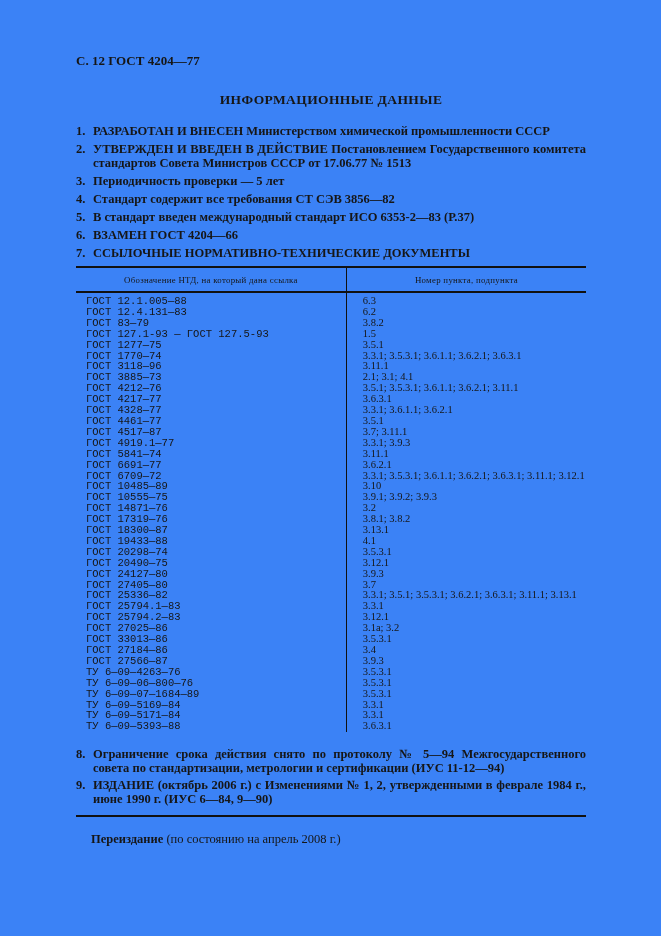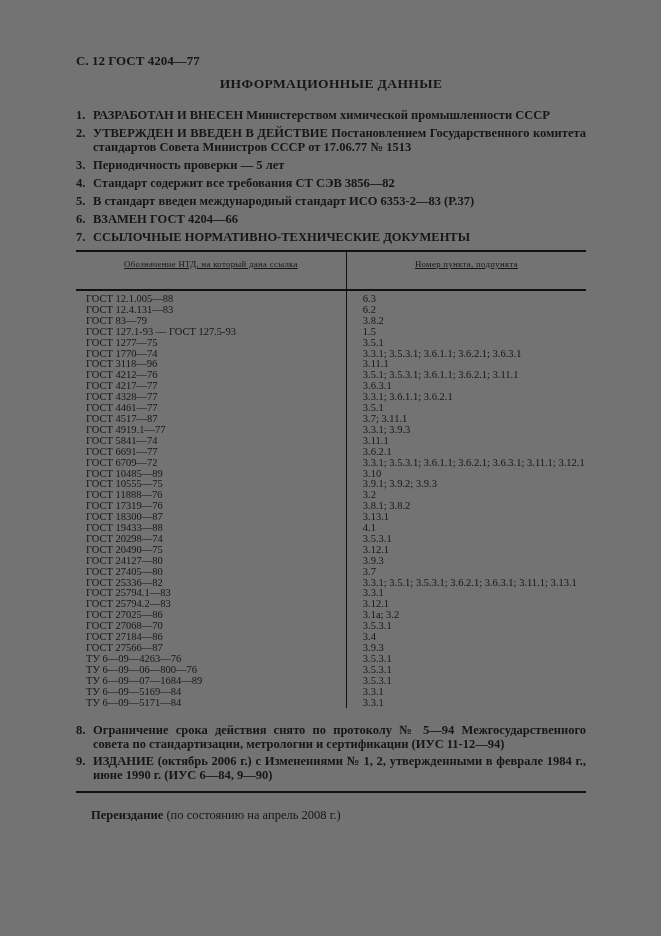--- a/index.html
+++ b/index.html
@@ -1,35 +1,35 @@
 <!DOCTYPE html>
 <html lang="ru"><head>
 <meta charset="utf-8">
 <style>
   html, body { margin: 0; padding: 0; background: #ffffff; }
   .page {
     position: relative;
     width: 661px; height: 936px;
-    background: #737373;
+    background: #3b82f6;
     color: #161616;
     font-family: "Liberation Serif", "DejaVu Serif", serif;
     overflow: hidden;
     box-sizing: border-box;
   }
   .content {
     position: absolute;
     left: 76px; top: 54px;
     width: 510px;
   }
   .running-header {
     font-size: 13px; font-weight: 700;
     line-height: 14px;
   }
   .doc-title {
-    margin: 8px 0 0 0;
+    margin: 24px 0 0 0;
     text-align: center;
     font-size: 13.5px; font-weight: 700;
     line-height: 15px;
     letter-spacing: 0.4px;
   }
   .items { margin-top: 17px; }
   .item {
     position: relative;
     padding-left: 17px;
     font-size: 12.5px; font-weight: 700;
@@ -44,37 +44,36 @@
   table.refs {
     width: 100%;
     border-collapse: collapse;
     margin-top: 6px;
     border-top: 2.5px solid #111;
   }
   table.refs th {
     font-size: 8.8px; font-weight: 400;
     letter-spacing: 0.3px;
     text-align: center;
-    padding: 7px 4px 20px 4px;
+    padding: 7px 4px 6px 4px;
     border-bottom: 2px solid #111;
-    text-decoration: underline;
   }
   table.refs th:first-child,
   table.refs td:first-child {
     width: 53%;
     border-right: 1.2px solid #111;
   }
   table.refs td {
     font-size: 10.5px;
     line-height: 10.9px;
     vertical-align: top;
     padding: 0;
     white-space: nowrap;
   }
-  table.refs td:first-child { padding-left: 10px; }
+  table.refs td:first-child { padding-left: 10px; font-family: Liberation Mono, monospace; }
   table.refs td:last-child  { padding-left: 16px;  }
   table.refs tbody tr:first-child td { padding-top: 3px; }
   .items-bottom { margin-top: 15px; }
   .items-bottom .item { margin-bottom: 3px; }
   .footer-rule {
     border: none;
     border-top: 2.2px solid #111;
     margin: 9px 0 6px 0;
   }
   .reissue {
@@ -134,20 +133,24 @@
           </tr>
           <tr>
             <td>ГОСТ 1770—74</td>
             <td>3.3.1; 3.5.3.1; 3.6.1.1; 3.6.2.1; 3.6.3.1</td>
           </tr>
           <tr>
             <td>ГОСТ 3118—96</td>
             <td>3.11.1</td>
           </tr>
           <tr>
+            <td>ГОСТ 3885—73</td>
+            <td>2.1; 3.1; 4.1</td>
+          </tr>
+          <tr>
             <td>ГОСТ 4212—76</td>
             <td>3.5.1; 3.5.3.1; 3.6.1.1; 3.6.2.1; 3.11.1</td>
           </tr>
           <tr>
             <td>ГОСТ 4217—77</td>
             <td>3.6.3.1</td>
           </tr>
           <tr>
             <td>ГОСТ 4328—77</td>
             <td>3.3.1; 3.6.1.1; 3.6.2.1</td>
@@ -178,21 +181,21 @@
           </tr>
           <tr>
             <td>ГОСТ 10485—89</td>
             <td>3.10</td>
           </tr>
           <tr>
             <td>ГОСТ 10555—75</td>
             <td>3.9.1; 3.9.2; 3.9.3</td>
           </tr>
           <tr>
-            <td>ГОСТ 11888—76</td>
+            <td>ГОСТ 14871—76</td>
             <td>3.2</td>
           </tr>
           <tr>
             <td>ГОСТ 17319—76</td>
             <td>3.8.1; 3.8.2</td>
           </tr>
           <tr>
             <td>ГОСТ 18300—87</td>
             <td>3.13.1</td>
           </tr>
@@ -226,21 +229,21 @@
           </tr>
           <tr>
             <td>ГОСТ 25794.2—83</td>
             <td>3.12.1</td>
           </tr>
           <tr>
             <td>ГОСТ 27025—86</td>
             <td>3.1а; 3.2</td>
           </tr>
           <tr>
-            <td>ГОСТ 27068—70</td>
+            <td>ГОСТ 33013—86</td>
             <td>3.5.3.1</td>
           </tr>
           <tr>
             <td>ГОСТ 27184—86</td>
             <td>3.4</td>
           </tr>
           <tr>
             <td>ГОСТ 27566—87</td>
             <td>3.9.3</td>
           </tr>
@@ -256,20 +259,24 @@
             <td>ТУ 6—09—07—1684—89</td>
             <td>3.5.3.1</td>
           </tr>
           <tr>
             <td>ТУ 6—09—5169—84</td>
             <td>3.3.1</td>
           </tr>
           <tr>
             <td>ТУ 6—09—5171—84</td>
             <td>3.3.1</td>
+          </tr>
+          <tr>
+            <td>ТУ 6—09—5393—88</td>
+            <td>3.6.3.1</td>
           </tr>
         </tbody>
     </table>
 
     <div class="items items-bottom">
         <div class="item"><span class="num">8.</span><span>Ограничение срока действия снято по протоколу № 5—94 Межгосударственного совета по стандартизации, метрологии и сертификации (ИУС 11-12—94)</span></div>
         <div class="item"><span class="num">9.</span><span>ИЗДАНИЕ (октябрь 2006 г.) с Изменениями № 1, 2, утвержденными в феврале 1984 г., июне 1990 г. (ИУС 6—84, 9—90)</span></div>
       </div>
 
     <hr class="footer-rule">

